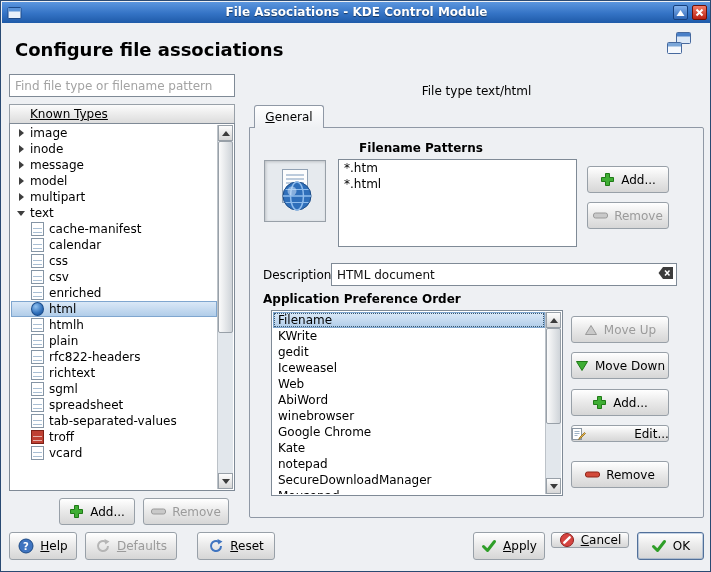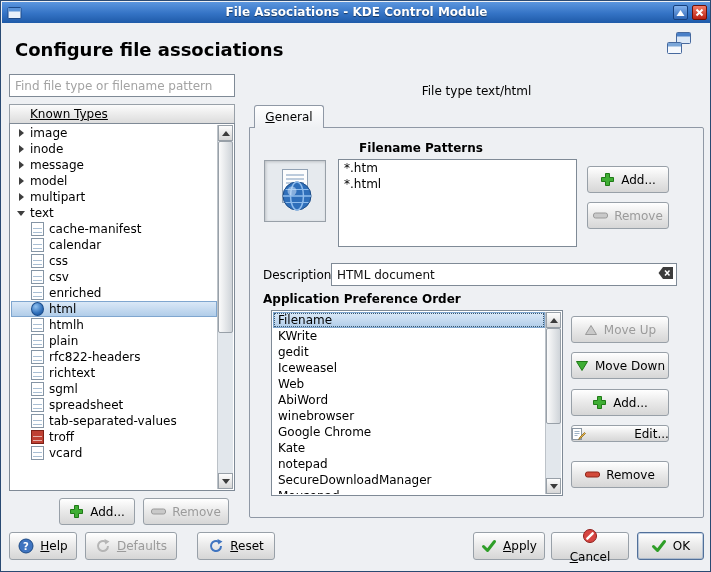--- a/index.html
+++ b/index.html
@@ -164,21 +164,21 @@
   .btn-move-down { left: 570px; top: 351px; width: 98px; height: 27px; z-index: 3; }
   .btn-app-add   { left: 570px; top: 388px; width: 98px; height: 27px; z-index: 3; }
   .btn-app-edit  { left: 570px; top: 424px; width: 98px; height: 17px; z-index: 3; gap: 48px; }
   .btn-app-remove{ left: 570px; top: 460px; width: 98px; height: 27px; z-index: 3; }
 
   
   .btn-help     { left: 8px;   top: 531px; width: 68px; height: 28px; }
   .btn-defaults { left: 84px;  top: 531px; width: 92px; height: 28px; }
   .btn-reset    { left: 184px; top: 531px; width: 78px; height: 28px; margin-left: 12px; }
   .btn-apply    { left: 472px; top: 531px; width: 72px; height: 28px; }
-  .btn-cancel   { left: 550px; top: 531px; width: 78px; height: 28px; flex-direction: column; }
+  .btn-cancel   { left: 550px; top: 531px; width: 78px; height: 16px; }
   .btn-ok       { left: 636px; top: 531px; width: 67px; height: 28px; border: 1px solid #51709a; box-shadow: inset 0 0 0 1px rgba(110,145,190,.4); }
 </style>
 </head>
 <body>
 
 <div class="window">
 
   <div class="titlebar">
     <span class="win-icon">
       <svg width="15" height="15">

